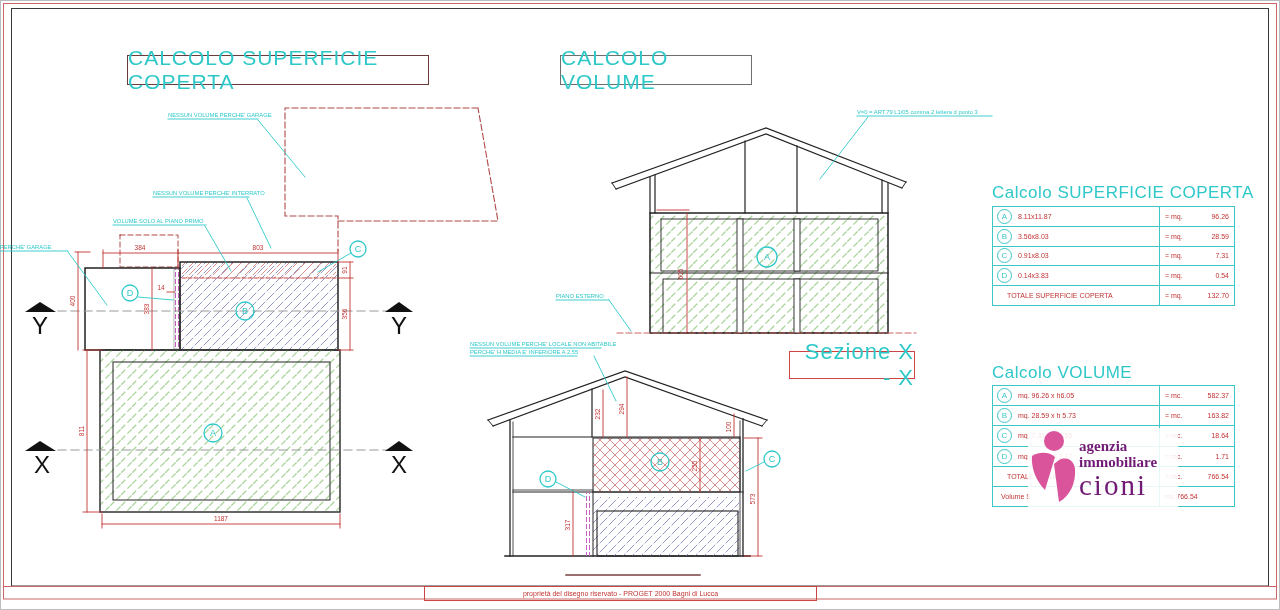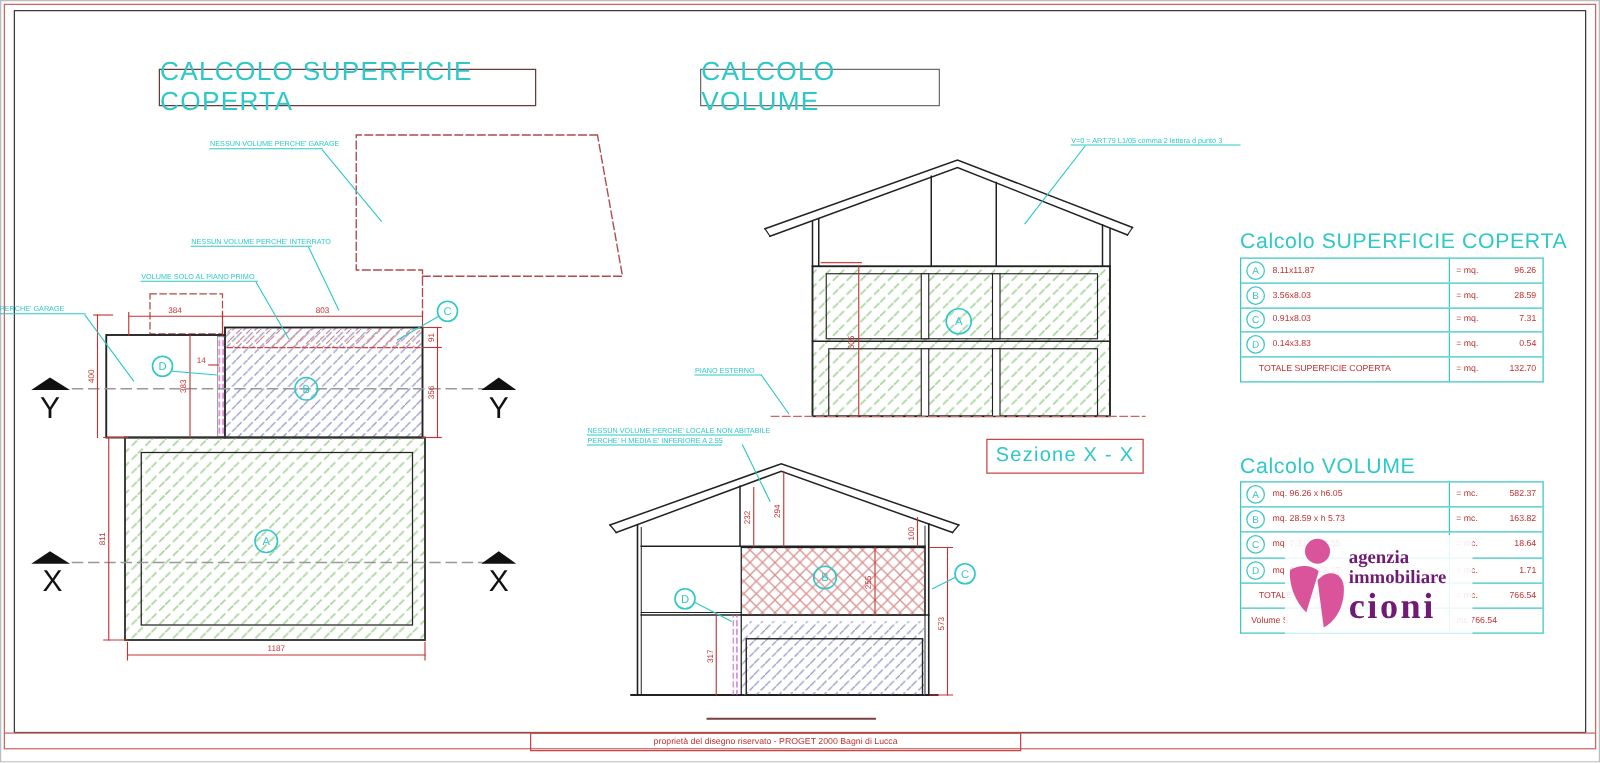--- a/index.html
+++ b/index.html
@@ -4,37 +4,37 @@
 <style>
   html,body{margin:0;padding:0;background:#e8e8e8;}
   .sheet{position:relative;width:1280px;height:610px;background:#ffffff;overflow:hidden;
          font-family:"Liberation Sans", sans-serif;}
   svg text{font-family:"Liberation Sans", sans-serif;}
   .abs{position:absolute;}
   .titlebox{display:flex;align-items:center;justify-content:center;color:#2ec8c8;
             letter-spacing:1px;background:#fff;}
   #title-superficie{left:127px;top:55px;width:300px;height:28px;border:1.5px solid #6b3b3b;font-size:21px;}
   #title-volume{left:560px;top:55px;width:190px;height:28px;border:1.5px solid #6e6e6e;font-size:21px;}
-  #title-sezione{left:789px;top:351px;width:124px;height:26px;border:1.2px solid #cc4444;font-size:16px;}
+  #title-sezione{left:789px;top:351px;width:124px;height:26px;border:1.2px solid #cc4444;font-size:22px;text-align:right;}
   .tbl-title{position:absolute;color:#2ec8c8;font-size:17px;letter-spacing:0.5px;}
   .ctable{position:absolute;border:1.3px solid #3cc6c6;display:flex;flex-direction:column;background:#fff;}
   .trow{display:flex;align-items:center;flex:1;border-top:1.3px solid #3cc6c6;}
   .trow:first-child{border-top:none;}
   .circ{width:13px;height:13px;border:1.3px solid #3cc6c6;border-radius:50%;color:#3cc6c6;
         font-size:8px;line-height:13px;text-align:center;margin:0 6px 0 4px;flex:none;}
   .frm{color:#c23333;font-size:7px;flex:1;white-space:nowrap;overflow:hidden;}
   .tlabel{color:#c23333;font-size:7px;flex:1;padding-left:14px;white-space:nowrap;}
   .vcell{width:64px;border-left:1.3px solid #3cc6c6;align-self:stretch;display:flex;align-items:center;
          justify-content:space-between;padding:0 5px;color:#c23333;font-size:7px;flex:none;}
   .vcell.single{justify-content:flex-start;}
   #logo{left:1028px;top:428px;width:150px;height:79px;background:rgba(255,255,255,0.88);
         z-index:5;display:flex;align-items:flex-start;}
   .logo-text{margin-left:3px;margin-top:10px;color:#701a75;font-family:"Liberation Serif", serif;}
   .logo-l1,.logo-l2{font-size:15px;font-weight:bold;line-height:16px;}
-  .logo-l3{font-size:29px;font-weight:bold;line-height:30px;letter-spacing:2px;}
+  .logo-l3{font-size:29px;font-weight:normal;line-height:30px;letter-spacing:2px;}
   #footer-box{left:424px;top:586px;width:391px;height:13px;border:1px solid #cc4444;z-index:4;
               display:flex;align-items:center;justify-content:center;}
   #footer-box span{color:#c23333;font-size:7px;white-space:nowrap;}
 </style>
 </head>
 <body>
 
 <div class="sheet">
 
 <svg width="1280" height="610" viewBox="0 0 1280 610" class="abs" style="left:0;top:0;z-index:1">

